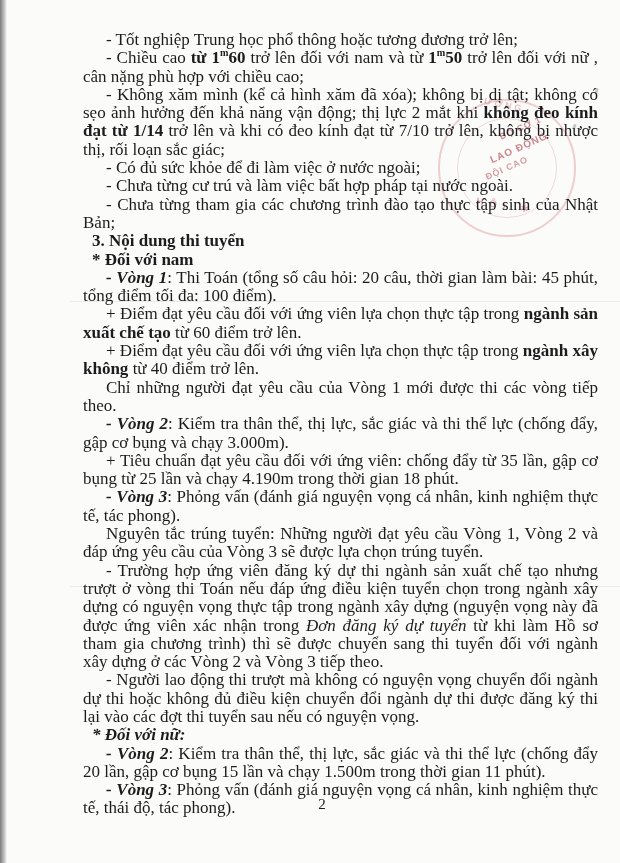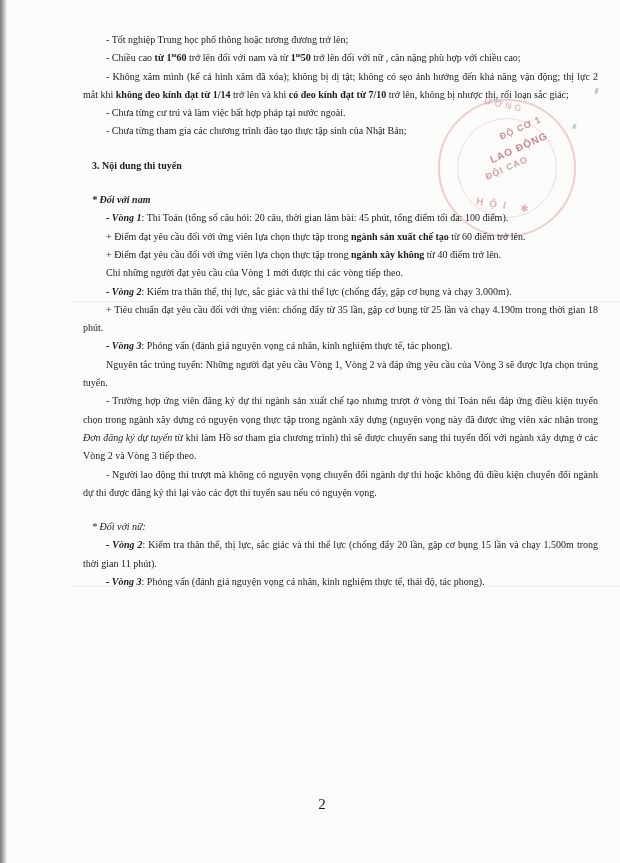--- a/index.html
+++ b/index.html
@@ -17,25 +17,25 @@
   }
   .scan-streak { position:absolute; left:70px; right:0; height:1px; background:rgba(140,140,140,0.14); }
   .streak1 { top:301px; }
   .streak2 { top:586px; }
   .speck { position:absolute; background:#9c9c9c; opacity:.55; border-radius:1px; }
   .speck1 { left:595px; top:88px;  width:3px; height:6px; transform:rotate(18deg); }
   .speck2 { left:573px; top:124px; width:3px; height:5px; transform:rotate(22deg); }
 
   .doc-body {
     position:absolute; left:83px; top:31px; width:515px;
-    font-size:10px; line-height:18.3px;
+    font-size:17px; line-height:18.3px;
     text-align:justify;
   }
   .para { margin:0; text-indent:23px; }
-  .para.shallow { text-indent:9px;margin-top:16px; }
+  .para.shallow { text-indent:9px; }
   sup { font-size:60%; line-height:0; vertical-align:super; }
 
   .page-number {
     position:absolute; left:300px; top:796px; width:44px;
     text-align:center; font-size:15px;
   }
 
   
   .stamp {
     position:absolute; left:438px; top:99px; width:138px; height:138px;
@@ -74,34 +74,35 @@
   <span class="frag frag1">ƯƠNG</span>
       <span class="frag frag2">ĐỘ CƠ 1</span>
       <span class="frag frag3">LAO ĐỘNG</span>
       <span class="frag frag4">ĐỘI CAO</span>
       <span class="frag frag5">HỘI ✱</span>
     </div>
 
   <div class="doc-body" id="doc-body">
       <p class="para"><span>- Tốt nghiệp Trung học phổ thông hoặc tương đương trở lên;</span></p>
       <p class="para"><span>- Chiều cao </span><span style="font-weight: bold;">từ 1</span><sup style="font-weight: bold;">m</sup><span style="font-weight: bold;">60</span><span> trở lên đối với nam và từ </span><span style="font-weight: bold;">1</span><sup style="font-weight: bold;">m</sup><span style="font-weight: bold;">50</span><span> trở lên đối với nữ , cân nặng phù hợp với chiều cao;</span></p>
-      <p class="para"><span>- Không xăm mình (kể cả hình xăm đã xóa); không bị dị tật; không có sẹo ảnh hưởng đến khả năng vận động; thị lực 2 mắt khi </span><span style="font-weight: bold;">không đeo kính đạt từ 1/14</span><span> trở lên và khi </span><span style="font-weight: bold;">có đeo kính đạt từ 7/10</span><span> trở lên, không bị nhược thị, rối loạn sắc giác;</span></p>
+      <p class="para"><span>- Không xăm mình (kể cả hình xăm đã xóa); không bị dị tật; không có sẹo ảnh hưởng đến khả năng vận động; thị lực 2 mắt khi </span><span style="font-weight: bold;">không đeo kính đạt từ 1/14</span><span> trở lên và khi </span><span style="font-weight: normal;">có đeo kính đạt từ 7/10</span><span> trở lên, không bị nhược thị, rối loạn sắc giác;</span></p>
+      <p class="para"><span>- Có đủ sức khỏe để đi làm việc ở nước ngoài;</span></p>
       <p class="para"><span>- Chưa từng cư trú và làm việc bất hợp pháp tại nước ngoài.</span></p>
       <p class="para"><span>- Chưa từng tham gia các chương trình đào tạo thực tập sinh của Nhật Bản;</span></p>
       <p class="para shallow"><span style="font-weight: bold;">3. Nội dung thi tuyển</span></p>
-      <p class="para shallow"><span style="font-weight: bold; font-style: italic;">* Đối với nam</span></p>
+      <p class="para shallow"><span style="font-weight: bold; ">* Đối với nam</span></p>
       <p class="para"><span style="font-weight: bold; font-style: italic;">- Vòng 1</span><span>: Thi Toán (tổng số câu hỏi: 20 câu, thời gian làm bài: 45 phút, tổng điểm tối đa: 100 điểm).</span></p>
       <p class="para"><span>+ Điểm đạt yêu cầu đối với ứng viên lựa chọn thực tập trong </span><span style="font-weight: bold;">ngành sản xuất chế tạo</span><span> từ 60 điểm trở lên.</span></p>
       <p class="para"><span>+ Điểm đạt yêu cầu đối với ứng viên lựa chọn thực tập trong </span><span style="font-weight: bold;">ngành xây không</span><span> từ 40 điểm trở lên.</span></p>
       <p class="para"><span>Chỉ những người đạt yêu cầu của Vòng 1 mới được thi các vòng tiếp theo.</span></p>
       <p class="para"><span style="font-weight: bold; font-style: italic;">- Vòng 2</span><span>: Kiểm tra thân thể, thị lực, sắc giác và thi thể lực (chống đẩy, gập cơ bụng và chạy 3.000m).</span></p>
       <p class="para"><span>+ Tiêu chuẩn đạt yêu cầu đối với ứng viên: chống đẩy từ 35 lần, gập cơ bụng từ 25 lần và chạy 4.190m trong thời gian 18 phút.</span></p>
       <p class="para"><span style="font-weight: bold; font-style: italic;">- Vòng 3</span><span>: Phỏng vấn (đánh giá nguyện vọng cá nhân, kinh nghiệm thực tế, tác phong).</span></p>
       <p class="para"><span>Nguyên tắc trúng tuyển: Những người đạt yêu cầu Vòng 1, Vòng 2 và đáp ứng yêu cầu của Vòng 3 sẽ được lựa chọn trúng tuyển.</span></p>
       <p class="para"><span>- Trường hợp ứng viên đăng ký dự thi ngành sản xuất chế tạo nhưng trượt ở vòng thi Toán nếu đáp ứng điều kiện tuyển chọn trong ngành xây dựng có nguyện vọng thực tập trong ngành xây dựng (nguyện vọng này đã được ứng viên xác nhận trong </span><span style="font-style: italic;">Đơn đăng ký dự tuyển</span><span> từ khi làm Hồ sơ tham gia chương trình) thì sẽ được chuyển sang thi tuyển đối với ngành xây dựng ở các Vòng 2 và Vòng 3 tiếp theo.</span></p>
       <p class="para"><span>- Người lao động thi trượt mà không có nguyện vọng chuyển đổi ngành dự thi hoặc không đủ điều kiện chuyển đổi ngành dự thi được đăng ký thi lại vào các đợt thi tuyển sau nếu có nguyện vọng.</span></p>
-      <p class="para shallow"><span style="font-weight: normal; font-style: italic;">* Đối với nữ:</span></p>
+      <p class="para shallow"><span style="font-weight: bold; font-style: italic;">* Đối với nữ:</span></p>
       <p class="para"><span style="font-weight: bold; font-style: italic;">- Vòng 2</span><span>: Kiểm tra thân thể, thị lực, sắc giác và thi thể lực (chống đẩy 20 lần, gập cơ bụng 15 lần và chạy 1.500m trong thời gian 11 phút).</span></p>
       <p class="para"><span style="font-weight: bold; font-style: italic;">- Vòng 3</span><span>: Phỏng vấn (đánh giá nguyện vọng cá nhân, kinh nghiệm thực tế, thái độ, tác phong).</span></p>
     </div>
 
   <div class="page-number">2</div>
 </div>
 
 </body></html>

